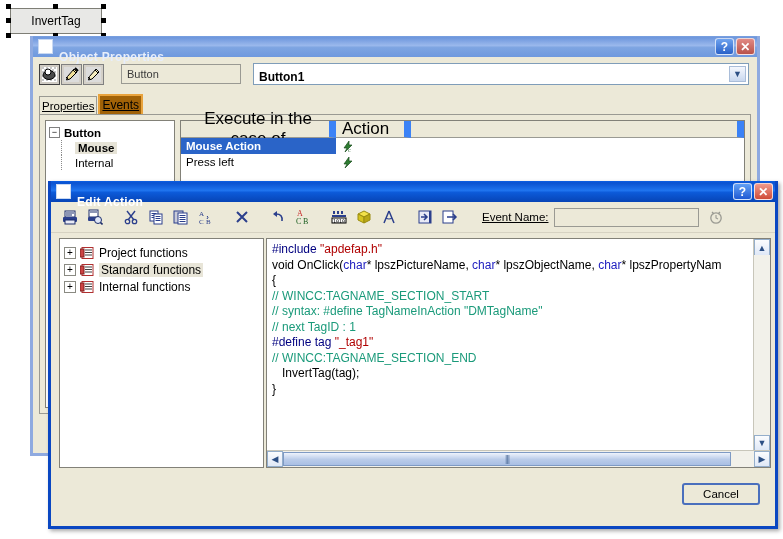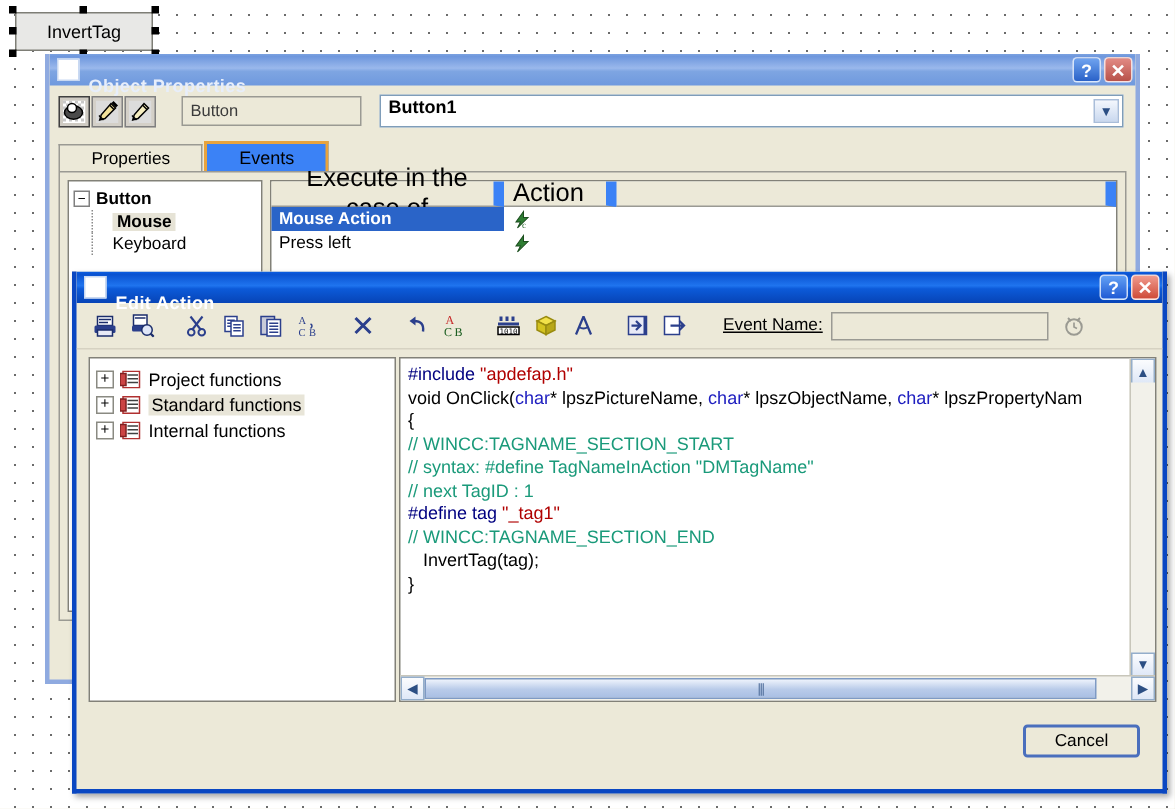--- a/index.html
+++ b/index.html
@@ -112,51 +112,52 @@
     background: #ece9d8;
     display: flex; align-items: center;
     padding-left: 5px;
     color: #3b3b3b;
     font-size: 11px;
   }
   .op-combo {
     height: 22px; box-sizing: border-box;
     border: 1px solid #7f9db9;
     background: #ffffff;
-    display: flex; align-items: flex-start;
+    display: flex; align-items: flex-end;
     padding-left: 5px;
     font-weight: bold;
     font-size: 12px;
     color: #000;
     position: relative;
   }
   .combo-arrow {
     position: absolute; right: 2px; top: 2px;
     width: 17px; height: 16px;
     background: linear-gradient(to bottom,#f4f7fd,#c9d8ef);
     border: 1px solid #a9bdd9;
     box-sizing: border-box;
     display: flex; align-items: center; justify-content: center;
     color: #2c4f84; font-size: 9px;
   }
 
   
   .tabstrip { margin-top: 9px; display: flex; align-items: flex-end; height: 20px; position: relative; }
   .tab {
-    height: 18px; padding: 0 21px;
+    height: 18px; padding: 0 2px;
     display: flex; align-items: center;
     font-size: 11.5px; color: #000;
     border: 1px solid #9a9a93;
     border-bottom: none;
     background: #ece9d8;
     box-sizing: border-box;
     margin-right: 1px;
+    text-decoration: underline;
   }
   .tab.selected {
-    background: #3b82f6;
+    background: #a16207;
     border-color: #e8a33d;
     border-width: 2px 2px 0 2px;
     height: 20px;
     font-size: 12px;
   }
   .tab-pane {
     border: 1px solid #9a9a93;
     background: #ece9d8;
     height: 300px;
     box-sizing: border-box;
@@ -444,21 +445,21 @@
           <div class="tree-row">
             <span class="tree-expander">−</span>
             <span class="tree-label bold">Button</span>
           </div>
           <div class="tree-row tree-indent">
             <span style="width:9px;border-left:1px dotted #8a8a8a;height:15px;margin-right:4px;"></span>
             <span class="tree-label sel">Mouse</span>
           </div>
           <div class="tree-row tree-indent">
             <span style="width:9px;border-left:1px dotted #8a8a8a;height:15px;margin-right:4px;"></span>
-            <span class="tree-label">Keyboard</span>
+            <span class="tree-label">Internal</span>
           </div>
         </div>
 
         <div class="grid-pane">
           <div class="grid-head">
             <div class="gh-1">Execute in the case of</div>
             <div class="gh-2">Action</div>
             <div class="gh-3"></div>
           </div>
           <div class="grid-row selected">

